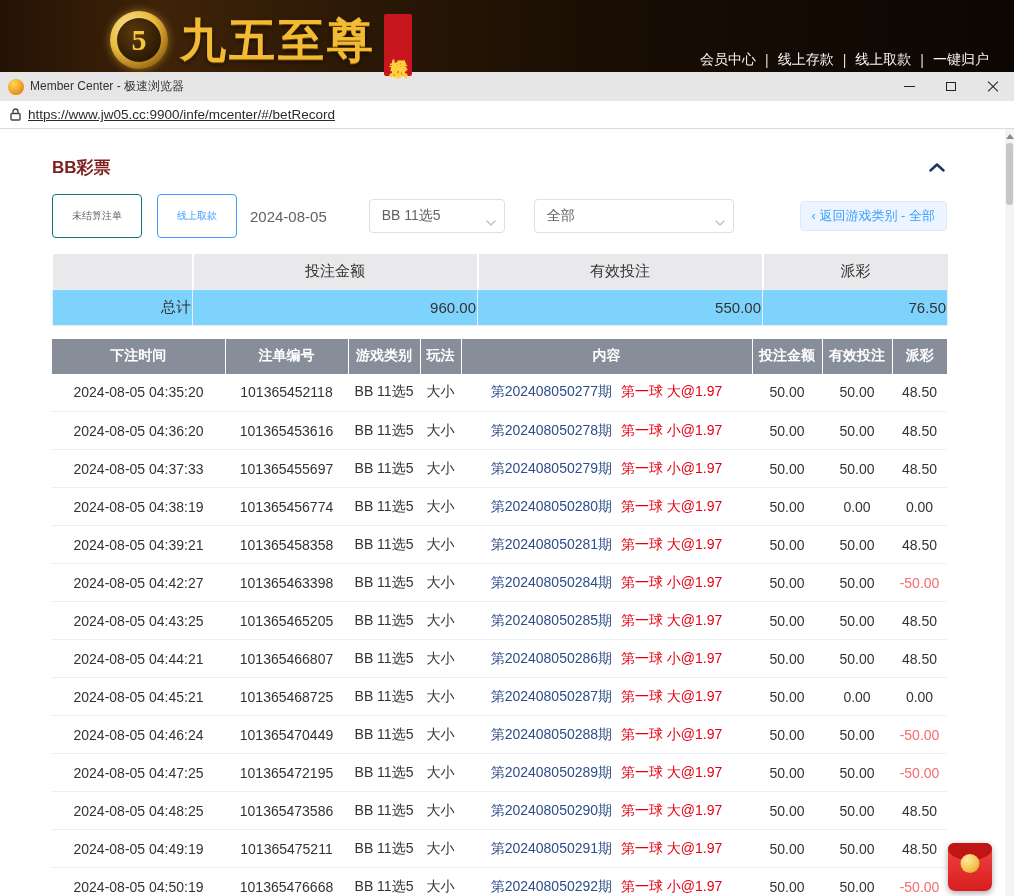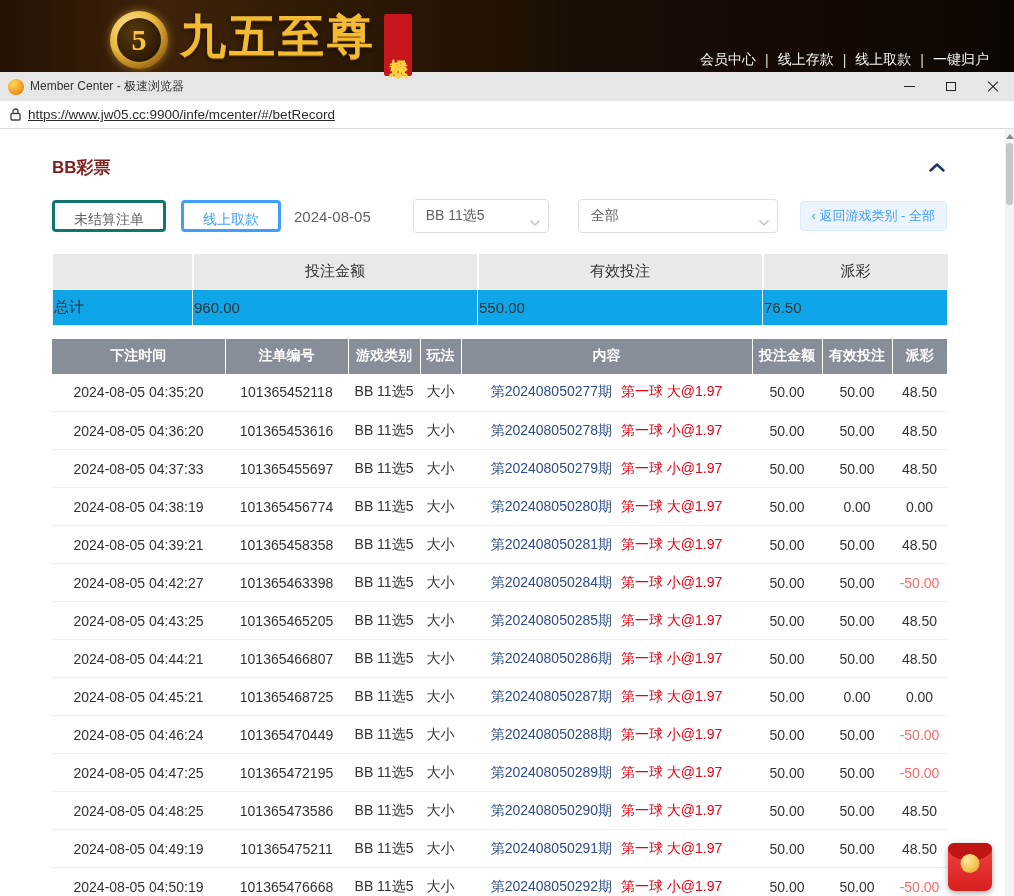--- a/index.html
+++ b/index.html
@@ -22,21 +22,21 @@
     display:flex; align-items:center; justify-content:center;
     box-shadow:0 0 8px rgba(246,198,67,.5);
   }
   .logo-emblem-inner {
     width:44px; height:44px; border-radius:50%;
     background:radial-gradient(circle at 40% 35%, #5a3a0c, #2a1804 75%);
     display:flex; align-items:center; justify-content:center;
     font-family:"Liberation Serif",serif; font-weight:bold; font-size:30px; color:#f6c643;
   }
   .logo-title {
-    margin-left:12px; font-family:Liberation Mono, monospace; font-weight:bold;
+    margin-left:12px; font-family:Liberation Sans, sans-serif; font-weight:bold;
     font-size:46px; letter-spacing:3px; color:#f2bb33;
     text-shadow:0 1px 0 #7a4d00, 0 2px 4px rgba(0,0,0,.6);
     line-height:64px;
   }
   .logo-badge {
     margin-left:8px; margin-top:10px; background:#c8161d; color:#ffd23e;
     writing-mode:vertical-rl; text-orientation:upright;
     font-size:18px; font-weight:bold; line-height:1.1;
     padding:5px 4px; height:62px; border-radius:2px;
     display:flex; align-items:center; justify-content:center;
@@ -82,22 +82,22 @@
   .main {
     position:absolute; top:129px; left:0; width:1014px; bottom:0;
     background:#fff; padding:0 67px 0 52px; overflow:hidden;
   }
   .section-header { display:flex; justify-content:space-between; align-items:center; margin-top:27px; height:22px; }
   .section-title { font-size:17px; font-weight:bold; color:#7f1d1d; }
   .collapse-btn { cursor:pointer; display:flex; align-items:center; padding:2px; }
 
   .filter-row { display:flex; align-items:center; margin-top:21px; height:34px; }
   .btn-plain {
-    height:32px; line-height:32px; padding:0 19px; border:3px solid #0f766e; border-radius:4px;
-    background:#fff; color:#606266; font-size:14px; cursor:pointer; white-space:nowrap;
+    height:44px; line-height:32px; padding:0 19px; border:1px solid #0f766e; border-radius:4px;
+    background:#fff; color:#606266; font-size:10px; cursor:pointer; white-space:nowrap;
   }
   .btn-active { border-color:#409eff; color:#409eff; margin-left:15px; }
   .date-text { margin-left:13px; color:#606266; font-size:15px; cursor:pointer; }
   .select {
     position:relative; height:34px; border:1px solid #dcdfe6; border-radius:4px; background:#fff;
     display:flex; align-items:center; padding:0 26px 0 12px; color:#606266; font-size:14px; cursor:pointer;
   }
   .select-game { width:136px; margin-left:42px; }
   .select-cat  { width:200px; margin-left:29px; }
   .caret { position:absolute; right:8px; top:13px; }
@@ -107,21 +107,21 @@
   }
 
   
   .summary-table { width:100%; margin-top:21px; border-collapse:collapse; table-layout:fixed; }
   .summary-table th {
     background:#e9e9eb; height:35px; font-weight:normal; color:#333; font-size:15px;
     border-right:2px solid #fff; text-align:center;
   }
   .summary-table th:last-child { border-right:none; }
   .summary-table td {
-    height:36px; border:1px solid #ebeef5; text-align:left; font-size:15px; color:#333; background:#0ea5e9;
+    height:36px; border:1px solid #ebeef5; text-align:right; font-size:15px; color:#333; background:#7dd3fc;
   }
 
   
   .bet-table { width:100%; margin-top:13px; border-collapse:collapse; table-layout:fixed; }
   .bet-table thead th {
     background:#878e9a; color:#fff; font-weight:bold; font-size:14px; height:35px;
     border-right:1px solid rgba(255,255,255,.3); text-align:center; overflow:hidden; white-space:nowrap;
   }
   .bet-table thead th:last-child { border-right:none; }
   .bet-table tbody td {

